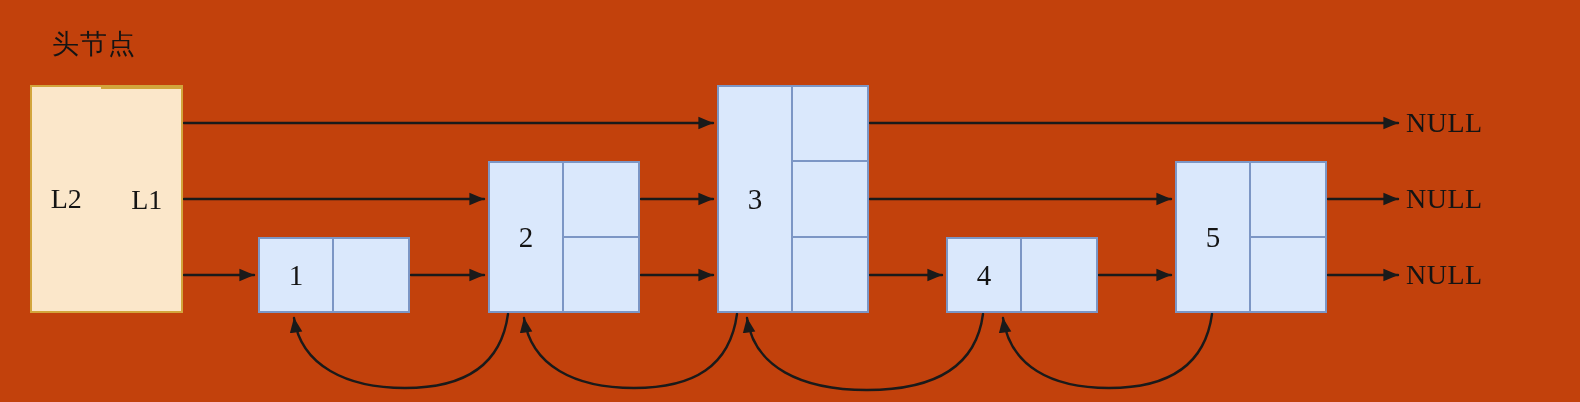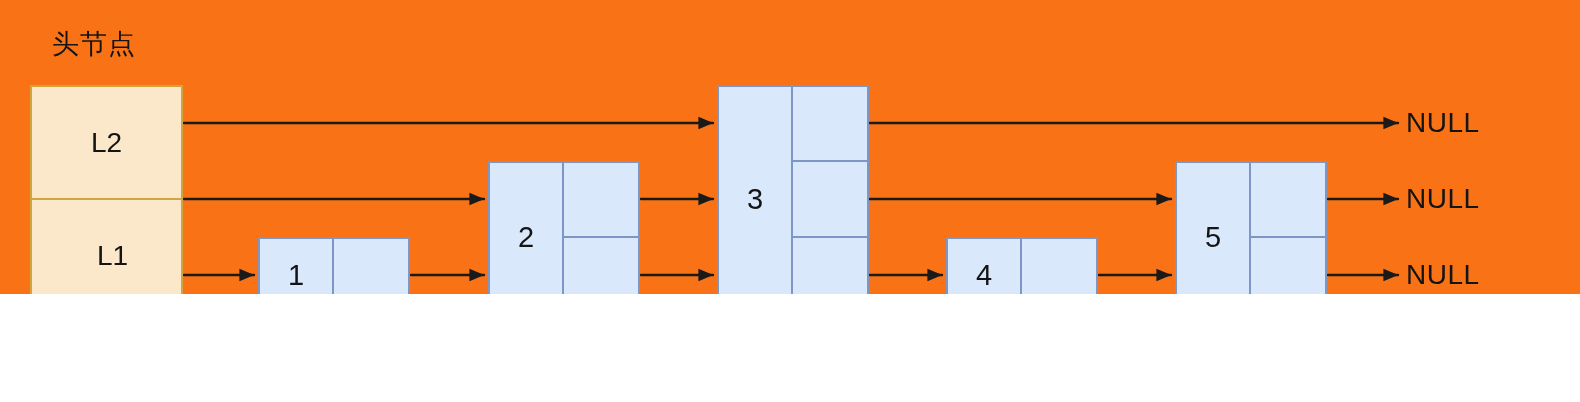--- a/index.html
+++ b/index.html
@@ -1,20 +1,20 @@
 <!DOCTYPE html>
 <html style="--head-fill: #fbe7ca; --head-border: #d2a53c; --node-fill: #dae8fc; --node-border: #7c96c5; --line-color: #1a1a1a; --text-color: #141414;"><head>
 <meta charset="utf-8">
 <style>
   html,body{margin:0;padding:0;background:#ffffff;}
   #canvas{
     position:relative;
-    width:1580px;height:294px;
-    background:#f97316;
-    font-family:Liberation Sans, sans-serif;
+    width:1580px;height:402px;
+    background:#c2410c;
+    font-family:Liberation Serif, serif;
     color:var(--text-color,#141414);
     overflow:hidden;
   }
   .arrows{position:absolute;left:0;top:0;pointer-events:none;}
   .arrow{
     stroke:var(--line-color,#1a1a1a);
     stroke-width:2.4;
     fill:none;
     stroke-linecap:round;
   }
@@ -24,21 +24,21 @@
     position:absolute;left:52px;top:26px;
     font-size:27px;letter-spacing:1px;
   }
 
   .head-node{
     position:absolute;left:30px;top:85px;
     width:153px;height:228px;
     box-sizing:border-box;
     background:var(--head-fill,#fbe7ca);
     border:2.5px solid var(--head-border,#d2a53c);
-    display:flex;flex-direction:column;
+    display:flex;flex-direction:row;
   }
   .hrow{
     flex:1;display:flex;align-items:center;justify-content:center;
     font-size:28px;box-sizing:border-box;
   }
   .hrow + .hrow{border-top:2.5px solid var(--head-border,#d2a53c);padding-left:12px;}
 
   .node{
     position:absolute;width:152px;
     box-sizing:border-box;

